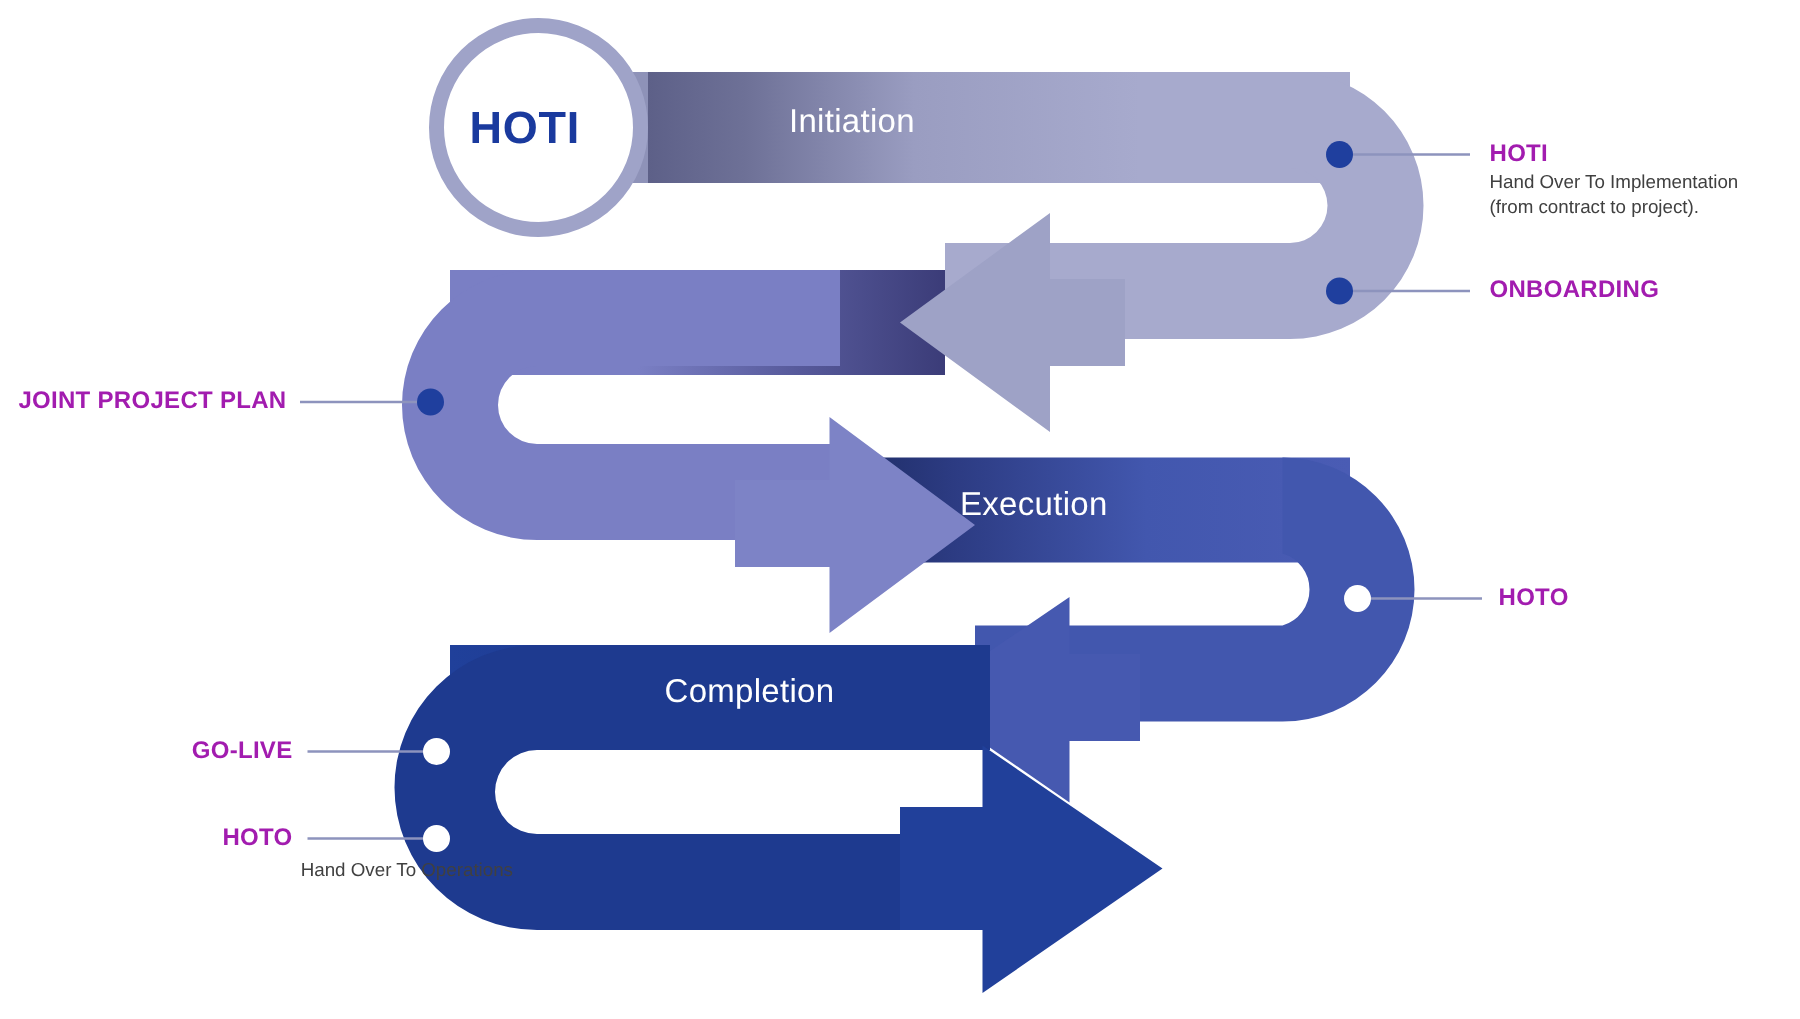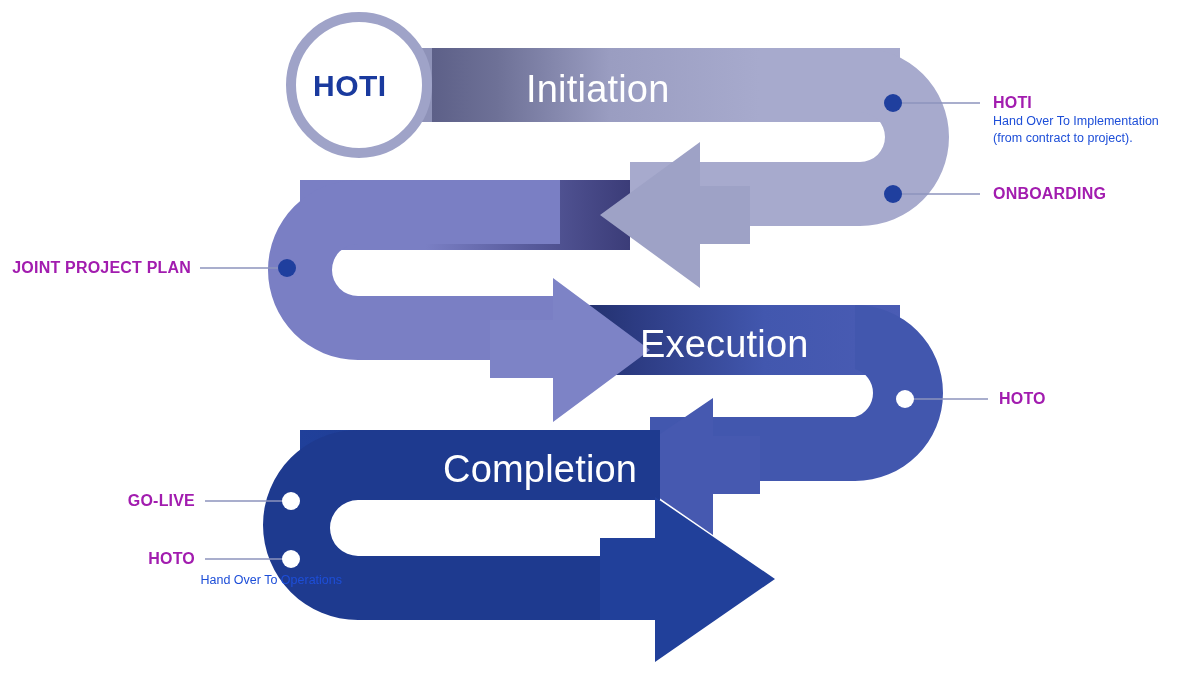--- a/index.html
+++ b/index.html
@@ -22,21 +22,21 @@
   #flow-svg {
     position: absolute;
     left: 0;
     top: 0;
     width: 1200px;
     height: 679px;
   }
   .phase-label {
     position: absolute;
     color: #ffffff;
-    font-size: 38px;
+    font-size: 22px;
     font-weight: 400;
     letter-spacing: 0.2px;
     white-space: nowrap;
     font-family: "Liberation Sans", sans-serif;
   }
   .start-text {
     position: absolute;
     color: #1a3a9e;
     font-size: 30px;
     font-weight: bold;
@@ -49,21 +49,21 @@
   }
   .callout .title {
     color: #a21caf;
     font-size: 16px;
     font-weight: bold;
     letter-spacing: 0.2px;
     line-height: 1.25;
     display: block;
   }
   .callout .desc {
-    color: #1d4ed8;
+    color: #404040;
     font-size: 12.5px;
     font-weight: 400;
     line-height: 1.35;
     display: block;
   }
   .callout.right { text-align: left; }
   .callout.left  { text-align: right; }
   .closing-text {
     position: absolute;
     color: #1f3f9e;

